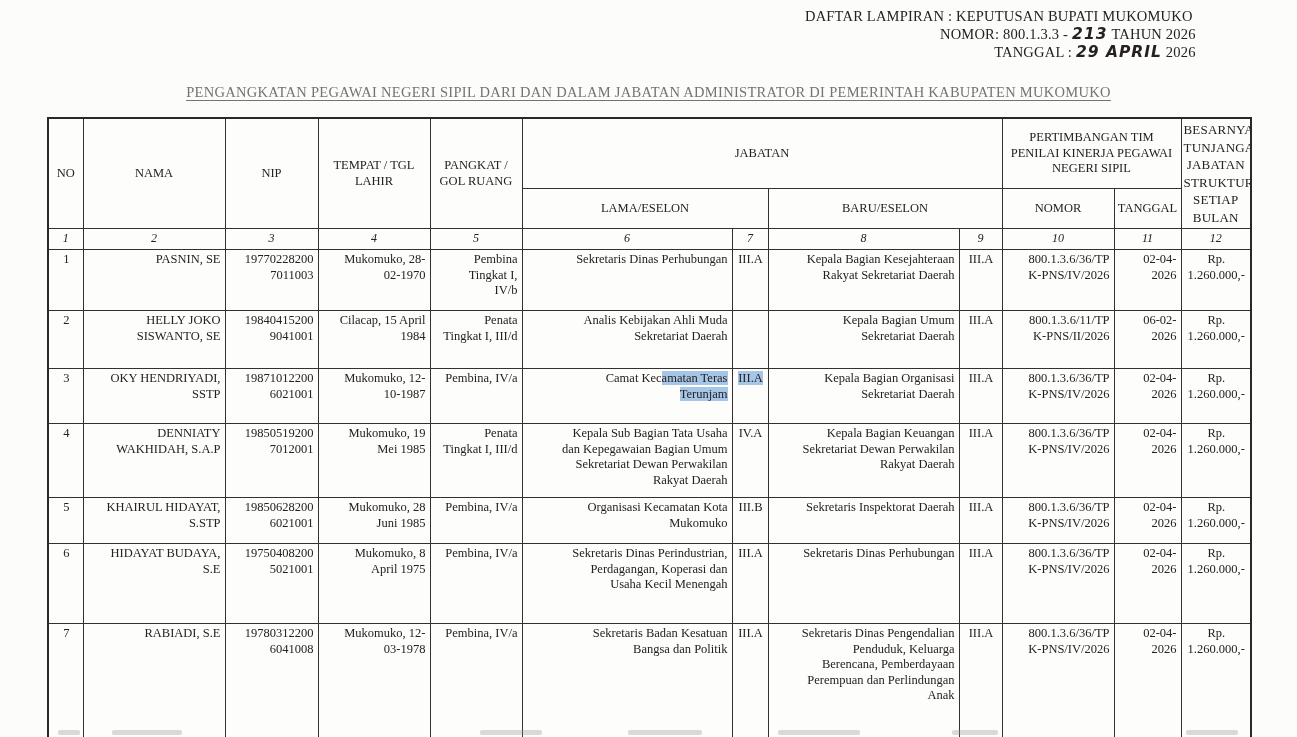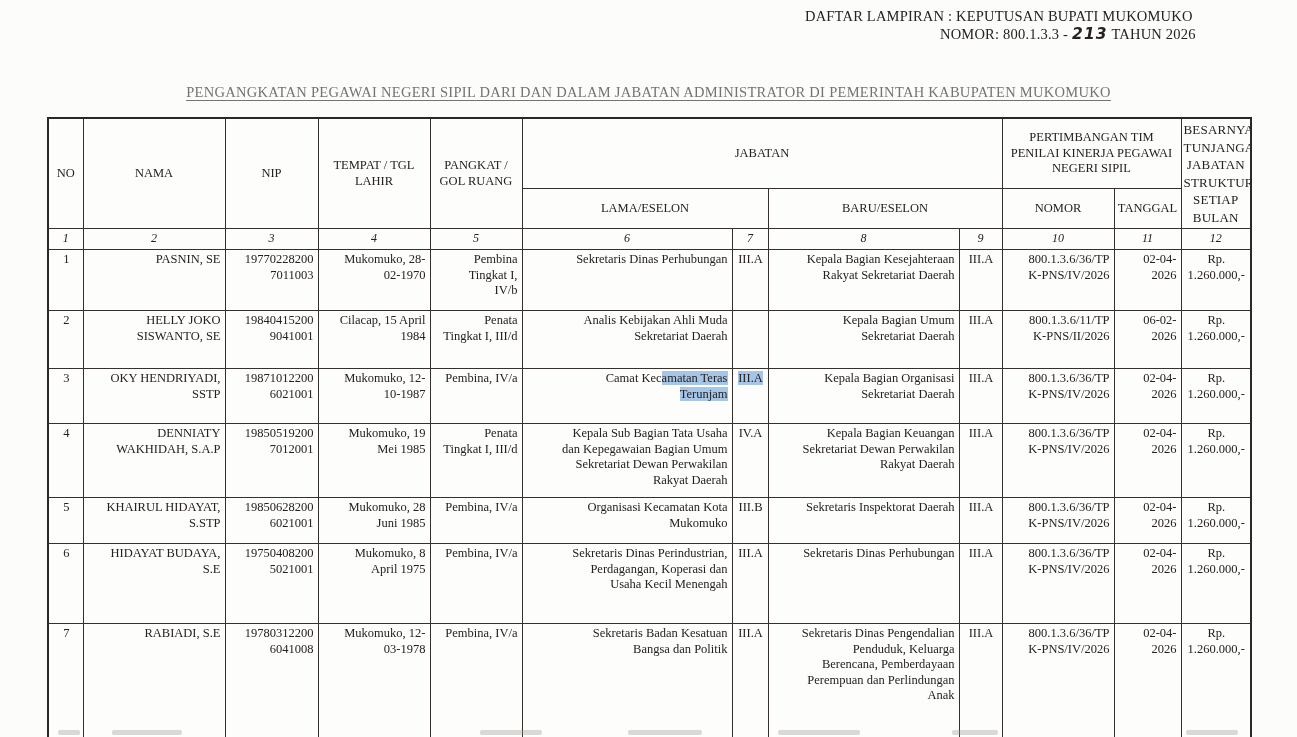--- a/index.html
+++ b/index.html
@@ -86,20 +86,21 @@
     position: absolute; top: 2px; height: 5px;
     background: #9a948e; opacity: 0.35; border-radius: 2px;
   }
 </style>
 </head>
 <body>
 
 <div class="doc-header">
   <div><span>DAFTAR LAMPIRAN :</span> <span>KEPUTUSAN BUPATI MUKOMUKO</span></div>
   <div class="hdr-indent"><span class="nomor-label">NOMOR</span><span>: 800.1.3.3 -</span><span class="handwritten">213</span><span>TAHUN 2026</span></div>
+  <div class="hdr-indent"><span>TANGGAL :</span><span class="handwritten">29 APRIL</span><span>2026</span></div>
 </div>
 
 <div class="doc-title">PENGANGKATAN PEGAWAI NEGERI SIPIL DARI DAN DALAM JABATAN ADMINISTRATOR DI PEMERINTAH KABUPATEN MUKOMUKO</div>
 
 <div class="tbl-wrap">
 <table>
   <colgroup>
     <col style="width:35px">
         <col style="width:142px">
         <col style="width:93px">

